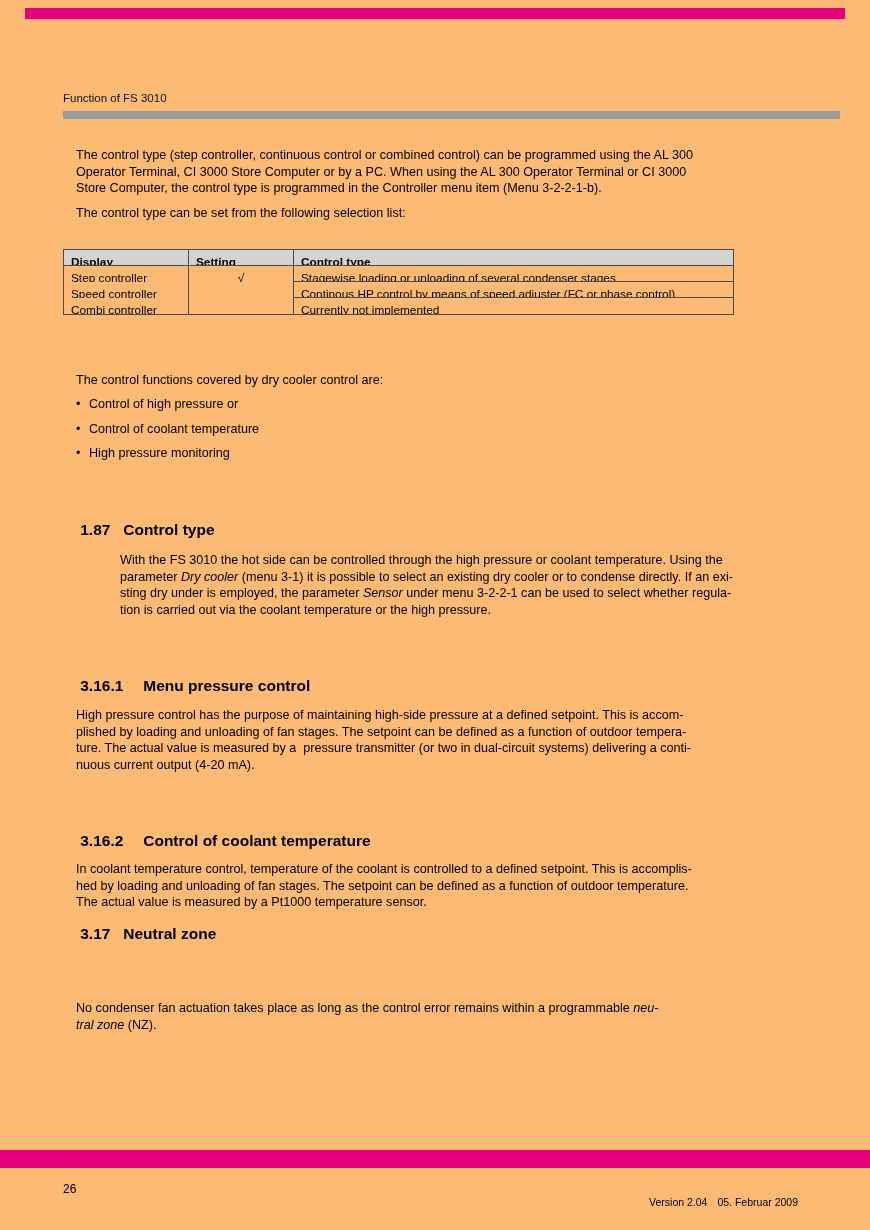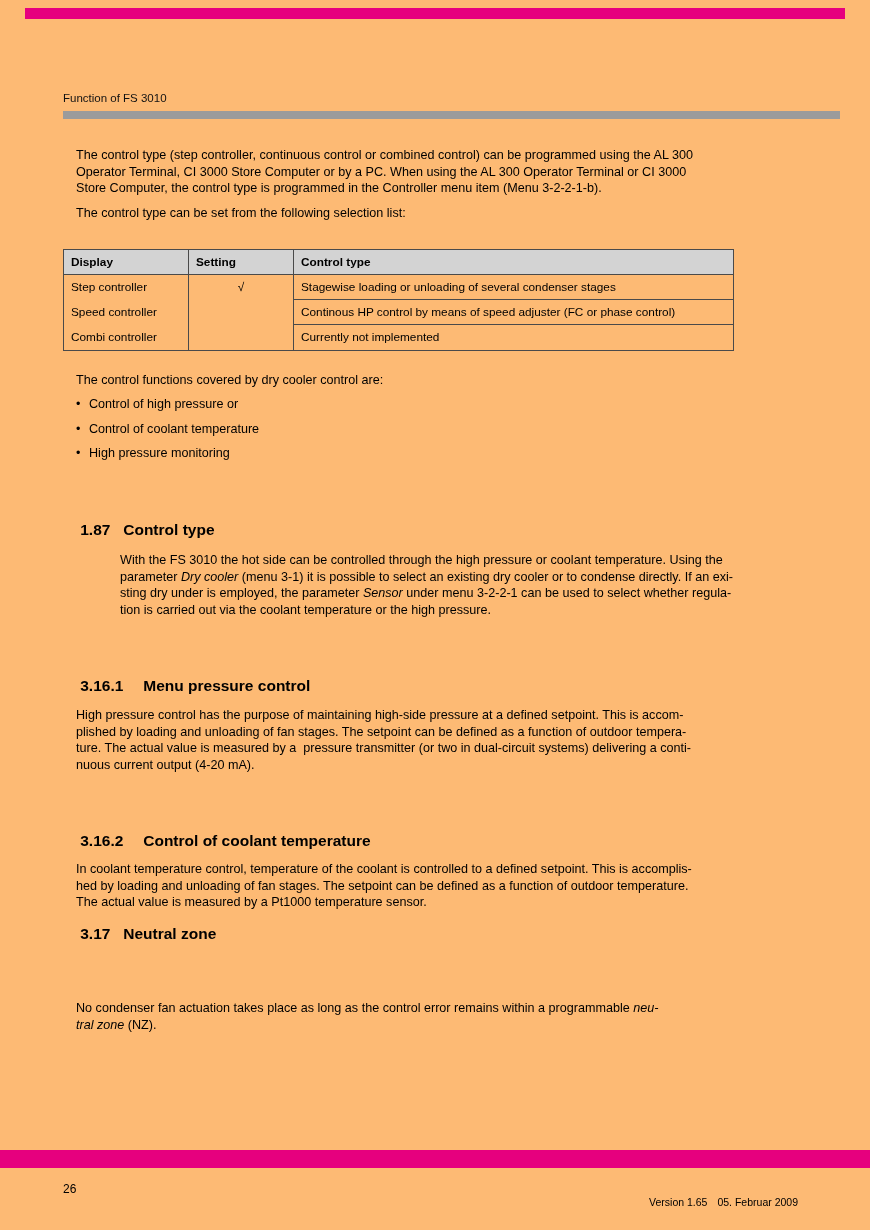--- a/index.html
+++ b/index.html
@@ -31,21 +31,21 @@
   .para1{top:147px;}
   .para2{top:205px;}
 
   
   .sel-table{
     position:absolute;left:63px;top:249px;width:671px;
     display:grid;grid-template-columns:125px 105px 1fr;
     border:1px solid var(--table-border);
     font-size:11.8px;
   }
-  .sel-table .cell{height:25px;line-height:24px;padding:0 0 0 7px;white-space:pre;overflow:hidden;}
+  .sel-table .cell{height:16px;line-height:24px;padding:0 0 0 7px;white-space:pre;overflow:hidden;}
   .sel-table .th{background:var(--table-header-bg);font-weight:bold;border-bottom:1px solid var(--table-border);}
   .sel-table .colsep{border-right:1px solid var(--table-border);}
   .sel-table .c3-div{border-bottom:1px solid var(--table-border);}
   .sel-table .center{text-align:center;padding-left:0;}
 
   .ctrl-intro{top:372px;}
   .bullet-list{top:396px;}
   .bullet-item{position:relative;padding-left:13px;margin-bottom:8px;white-space:pre;}
   .bullet-item::before{content:"\2022";position:absolute;left:0;top:0;}
 
@@ -147,16 +147,16 @@
   </div>
   <div class="pos bodytext p-317">
       <div class="line"><span>No condenser fan actuation takes place as long as the control error remains within a programmable </span><i>neu-</i></div>
       <div class="line"><i>tral zone</i><span> (NZ).</span></div>
     </div>
 
   <div class="bottom-bar"></div>
 
   <div class="footer-page">26</div>
   <div class="footer-version">
-    <span>Version 1.65</span><span class="gap"></span><span>05. Februar 2009</span>
+    <span>Version 2.04</span><span class="gap"></span><span>05. Februar 2009</span>
   </div>
 
 </div>
 
 </body></html>

